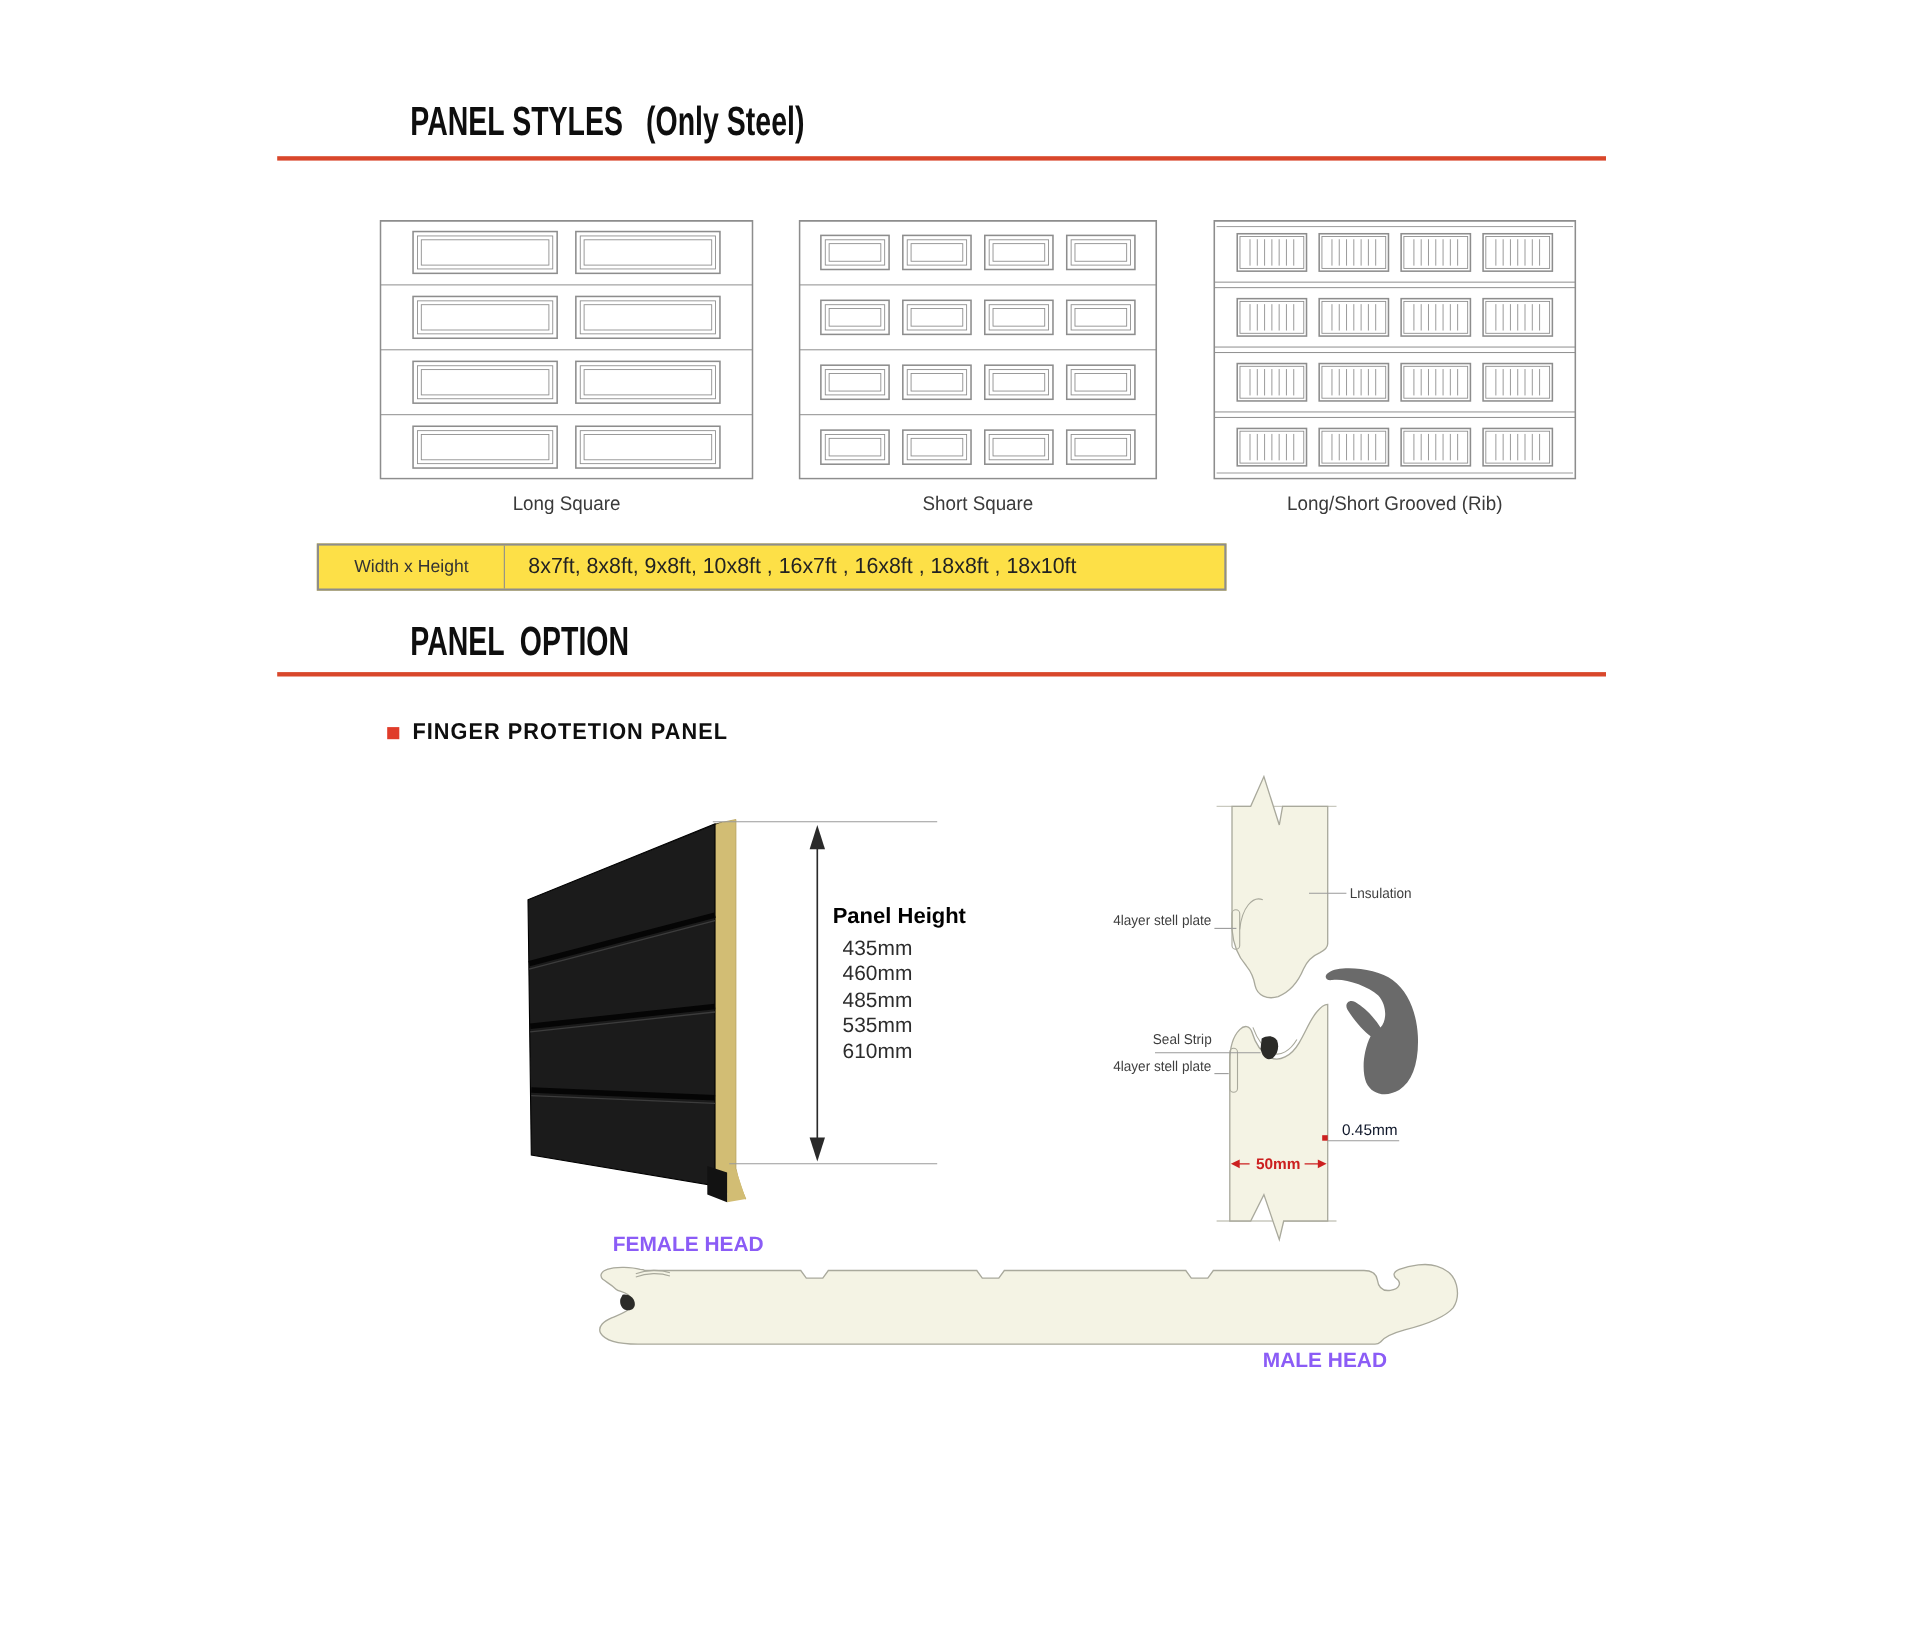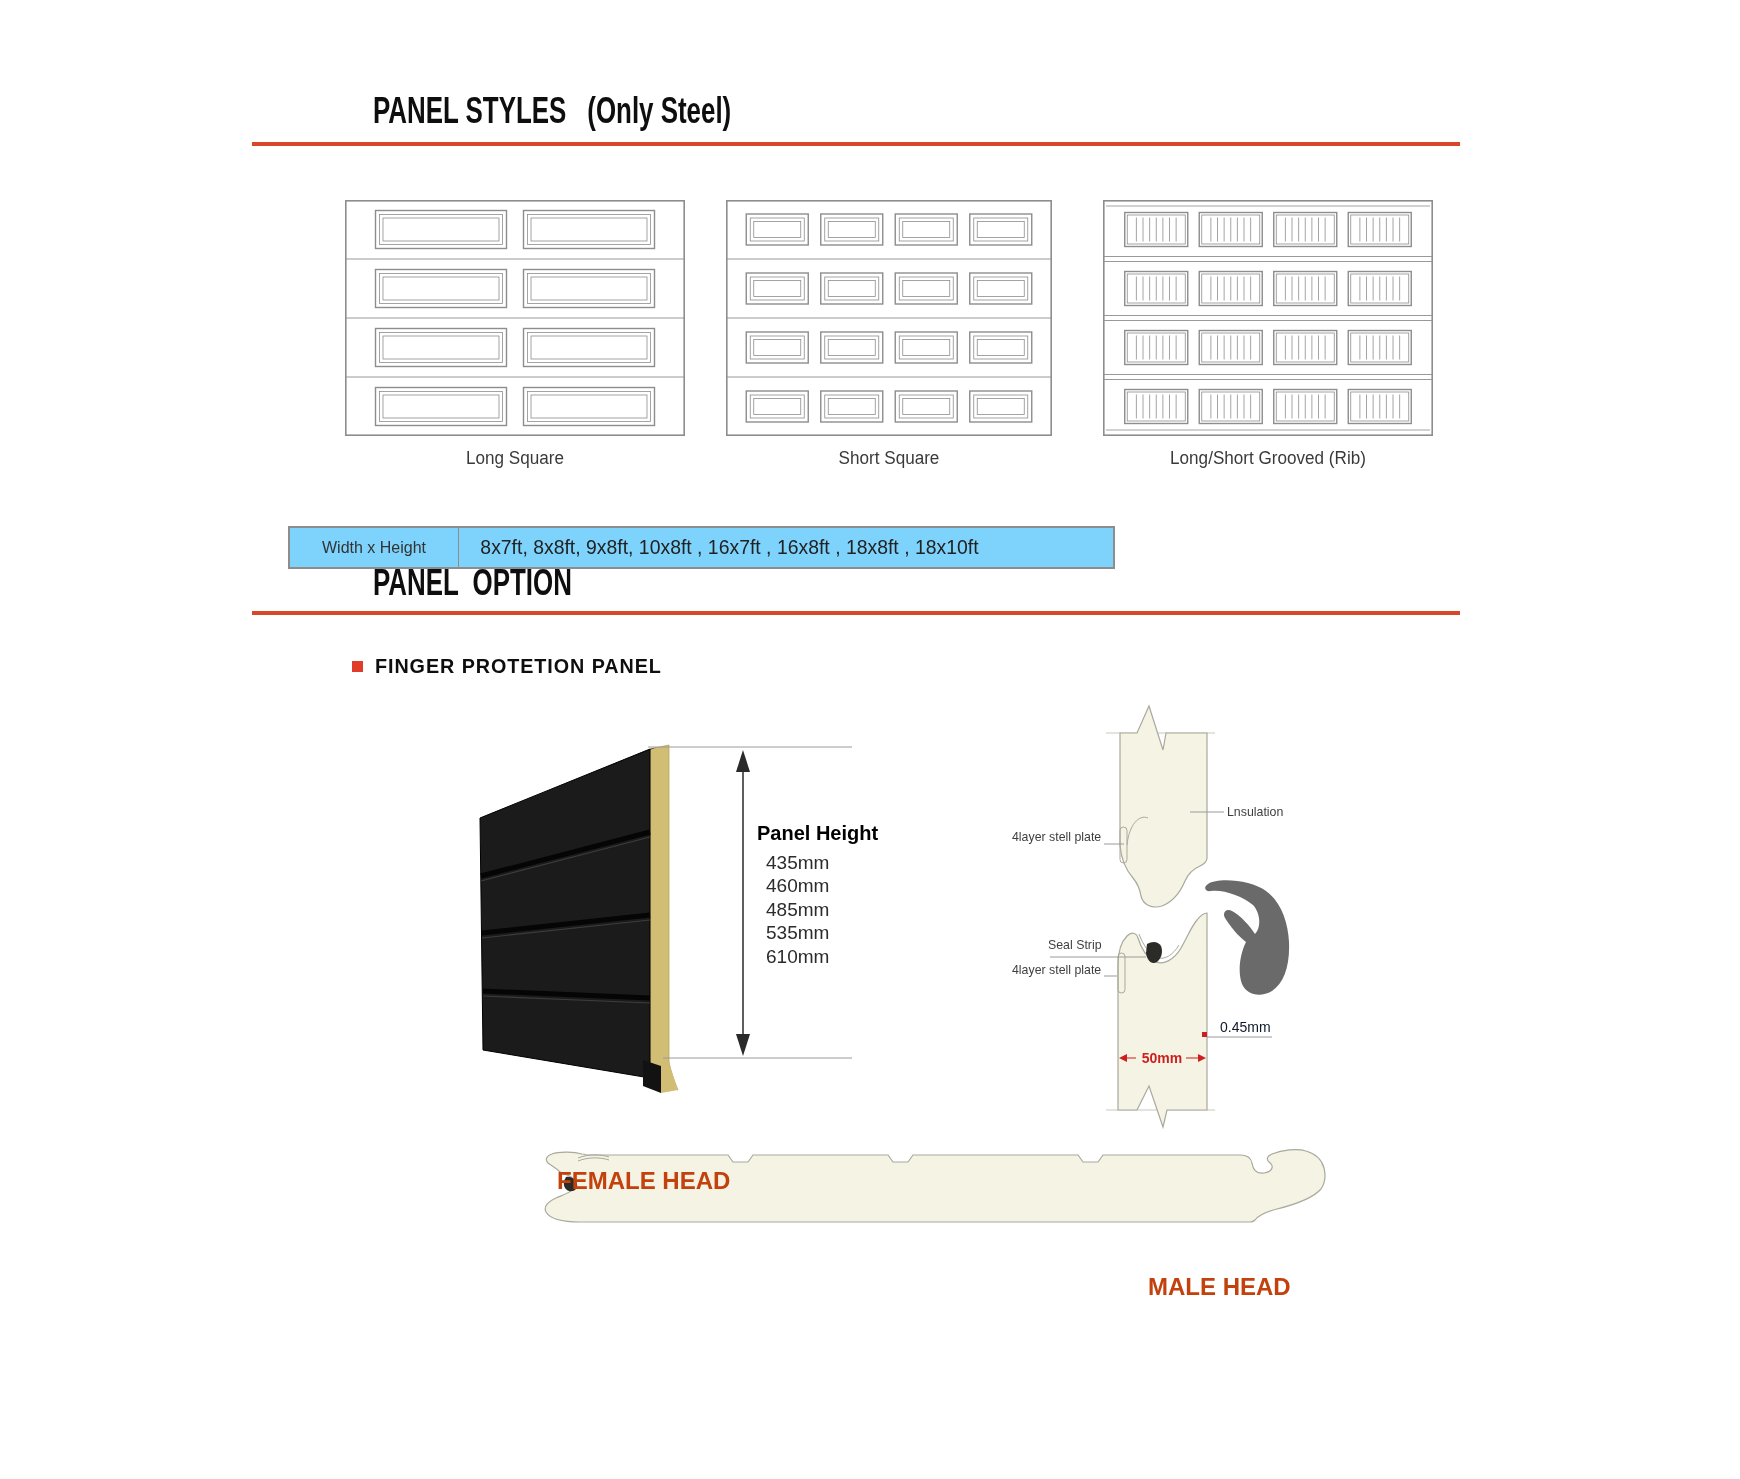--- a/index.html
+++ b/index.html
@@ -14,33 +14,33 @@
   .feature-row{display:flex;align-items:center;gap:12px;}
   .bullet-sq{width:11px;height:11px;background:#e03c2a;}
   .feature-heading{font-weight:bold;font-size:21px;letter-spacing:1px;color:#0e0e0e;
                    transform:scaleX(0.94);transform-origin:left center;white-space:nowrap;}
   
   .door-fig{position:absolute;top:200px;}
   .door-label{position:absolute;top:448px;font-size:18px;color:#3a3a3a;text-align:center;
               transform:scaleX(0.95);transform-origin:center top;white-space:nowrap;}
   
   .size-table{position:absolute;left:288px;top:494px;width:827px;height:43px;
-              border:2px solid #8d8d8d;display:flex;box-sizing:border-box;background:#7dd3fc;margin-top:32px;}
+              border:2px solid #8d8d8d;display:flex;box-sizing:border-box;background:#fde047;}
   .size-table .cell-h{width:168px;border-right:1.5px solid #8d8d8d;display:flex;
               align-items:center;justify-content:center;font-size:16px;color:#333;
               transform-origin:center;white-space:nowrap;}
   .size-table .cell-v{flex:1;display:flex;align-items:center;padding-left:22px;
               font-size:20px;color:#222;transform:scaleX(0.97);transform-origin:left center;white-space:nowrap;}
   
   .ph-label{font-weight:bold;font-size:20px;color:#000000;}
   .ph-val{font-size:19px;color:#2c2c2c;line-height:23.4px;}
   .cs-label{font-size:13px;color:#3f3f3f;transform:scaleX(0.95);transform-origin:left top;white-space:nowrap;}
   .dim-black{font-size:14px;color:#0f172a;}
   .dim-red{font-size:14px;font-weight:bold;color:#cc2020;}
-  .head-label{font-weight:bold;font-size:24px;color:#c2410c;white-space:nowrap;margin-top:46px;}
+  .head-label{font-weight:bold;font-size:19px;color:#8b5cf6;white-space:nowrap;}
 </style>
 </head>
 <body>
 
 <div class="page">
 
   <h1 class="abs big-heading" style="left:373px;top:90px;margin:0;">
     <span>PANEL STYLES</span><span class="note">(Only Steel)</span>
   </h1>
   <div class="abs rule" style="left:252px;top:142px;width:1208px;"></div>

